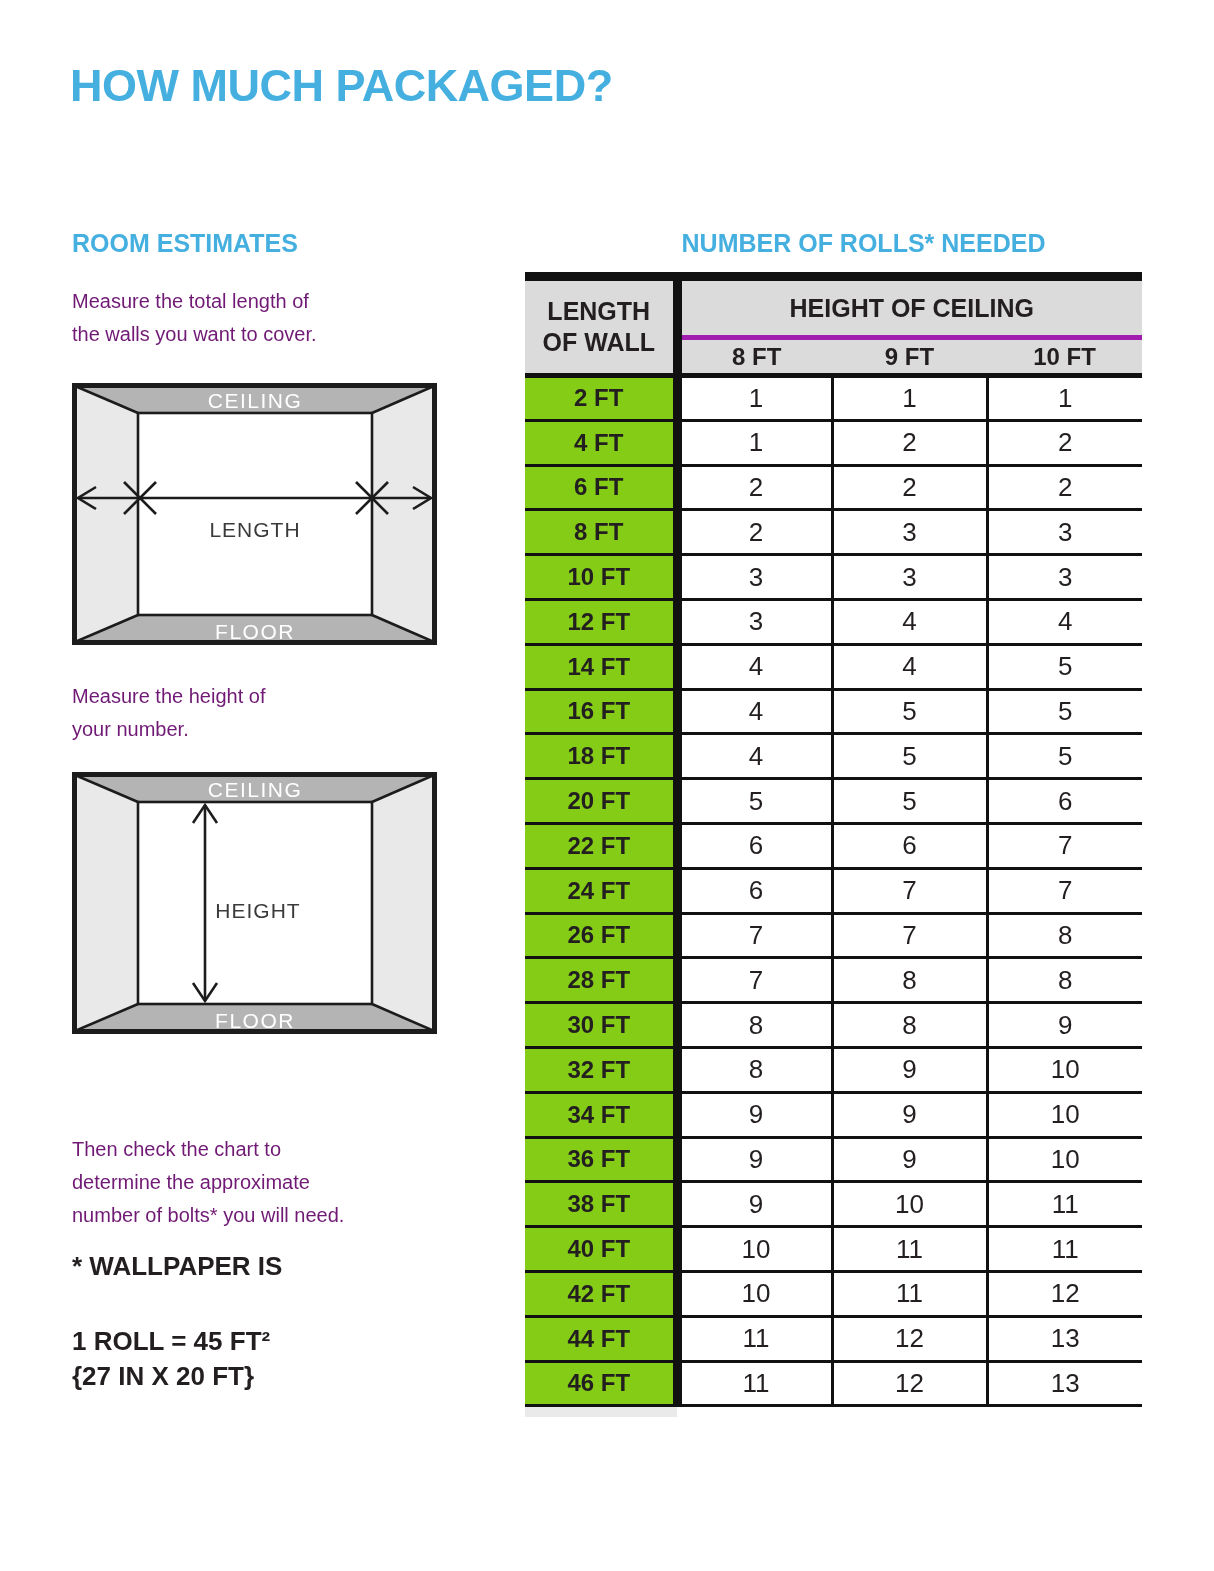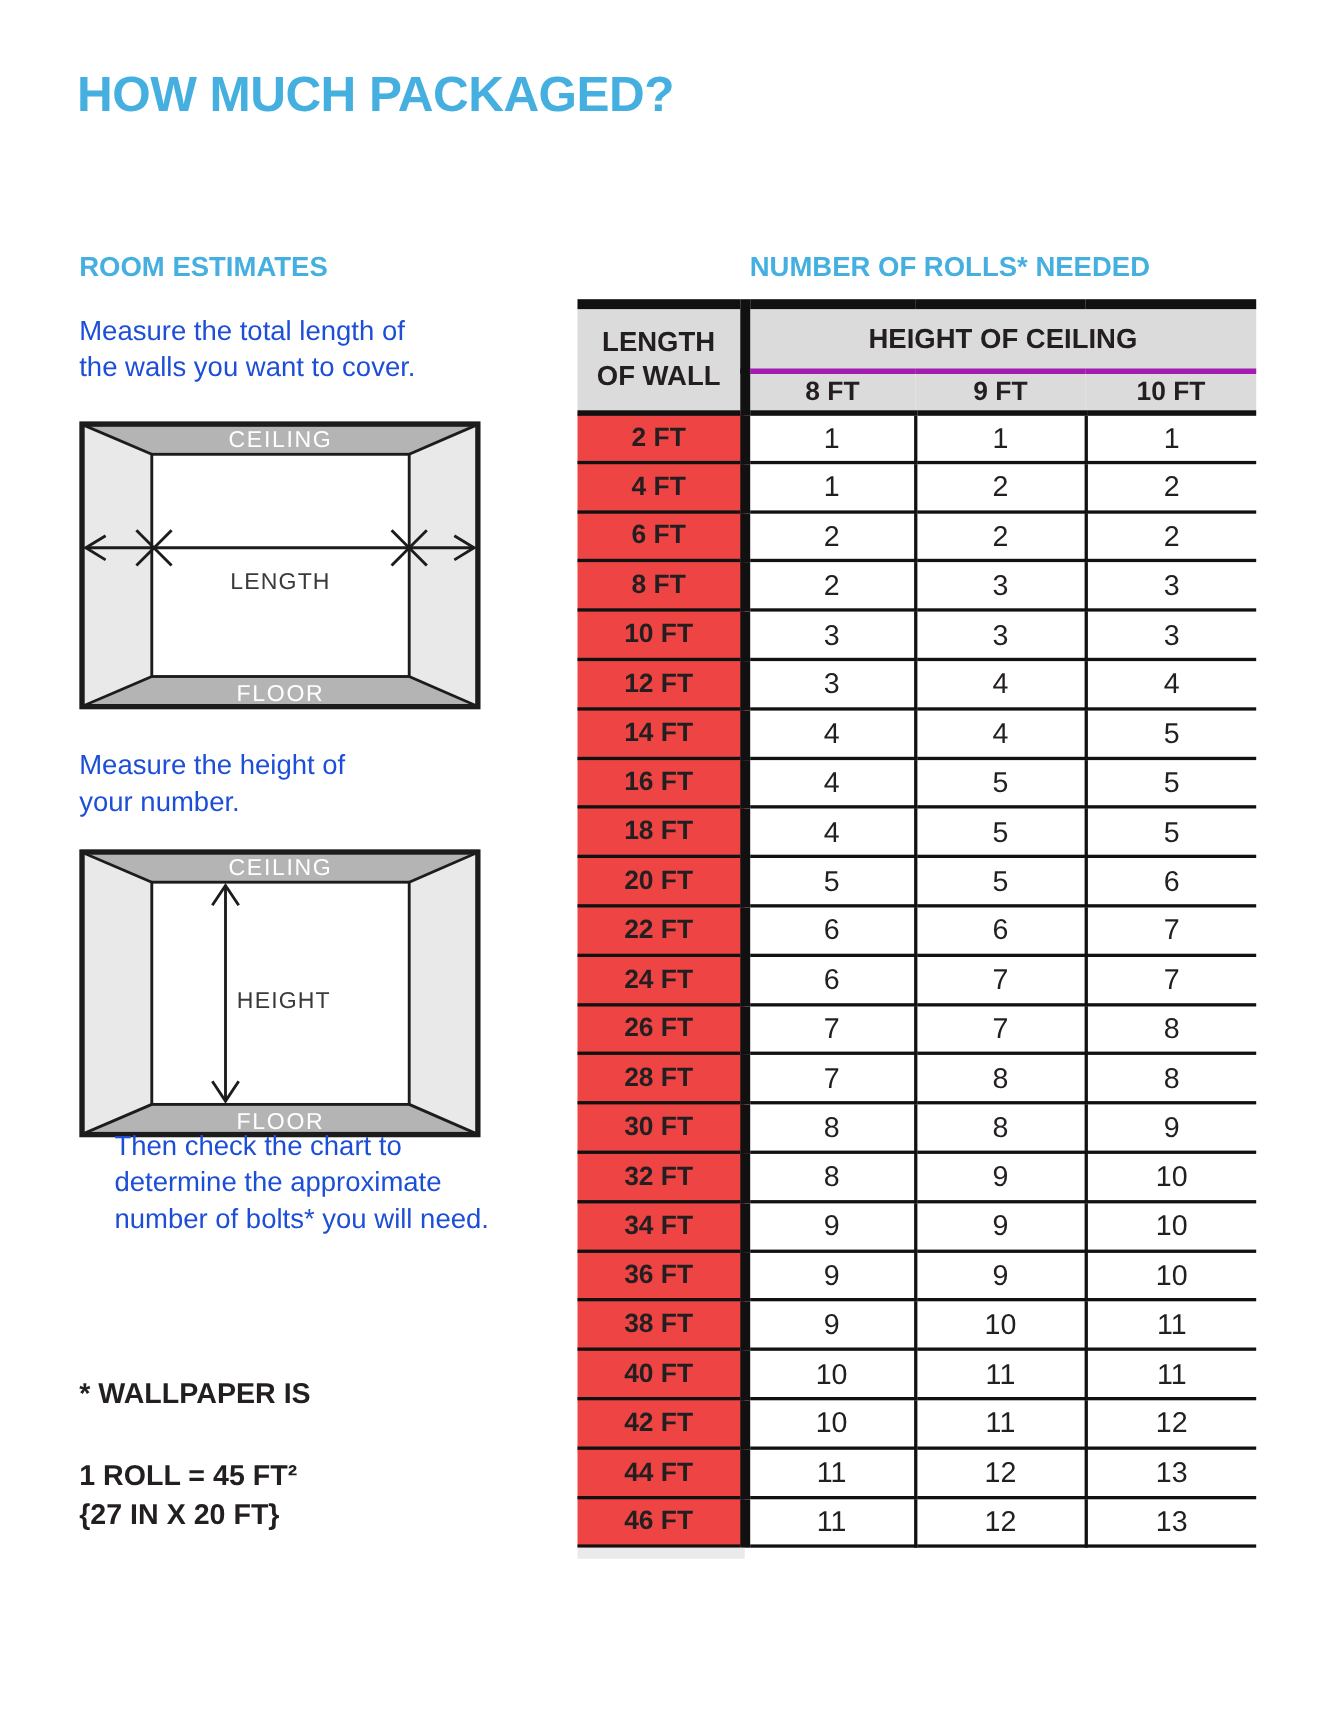--- a/index.html
+++ b/index.html
@@ -25,25 +25,25 @@
   }
   h2.sub {
     font-size: 25px;
     font-weight: bold;
     color: #45b0e0;
     white-space: nowrap;
   }
   .sub-left { left: 72px; top: 229px; }
   .sub-table { left: 555px; top: 229px; width: 617px; text-align: center; }
 
-  p.step { font-size: 25px; line-height: 33px; color: #1d4ed8; }
+  p.step { font-size: 20px; line-height: 33px; color: #701a75; }
   p.step span { display: block; }
   .step1 { left: 72px; top: 285px; }
   .step2 { left: 72px; top: 680px; }
-  .step3 { left: 72px; top: 1026px; margin-left: 32px; }
+  .step3 { left: 72px; top: 1133px; }
 
   .diagram1 { left: 72px; top: 383px; }
   .diagram2 { left: 72px; top: 772px; }
 
   .footnote { left: 72px; top: 1248px; font-size: 26px; font-weight: bold; line-height: 36px; }
   .footnote .fn2 { display: block; padding-left: 17px; }
   .rollinfo { left: 72px; top: 1324px; font-size: 26px; font-weight: bold; line-height: 35px; }
   .rollinfo span { display: block; }
 
   .table-wrap { left: 525px; top: 272px; width: 617px; }
@@ -77,21 +77,21 @@
   td.ft-h {
     background: #dbdbdb;
     border-bottom: 5px solid #111111;
     text-align: center;
     vertical-align: middle;
     font-size: 24px;
     font-weight: bold;
     height: 38px;
   }
   td.rowlabel {
-    background: #ef4444;
+    background: #84cc16;
     border-right: 9px solid #111111;
     border-bottom: 3px solid #111111;
     text-align: center;
     vertical-align: middle;
     font-size: 24px;
     font-weight: bold;
     height: 44.8px;
   }
   td.val {
     border: 3px solid #111111;

